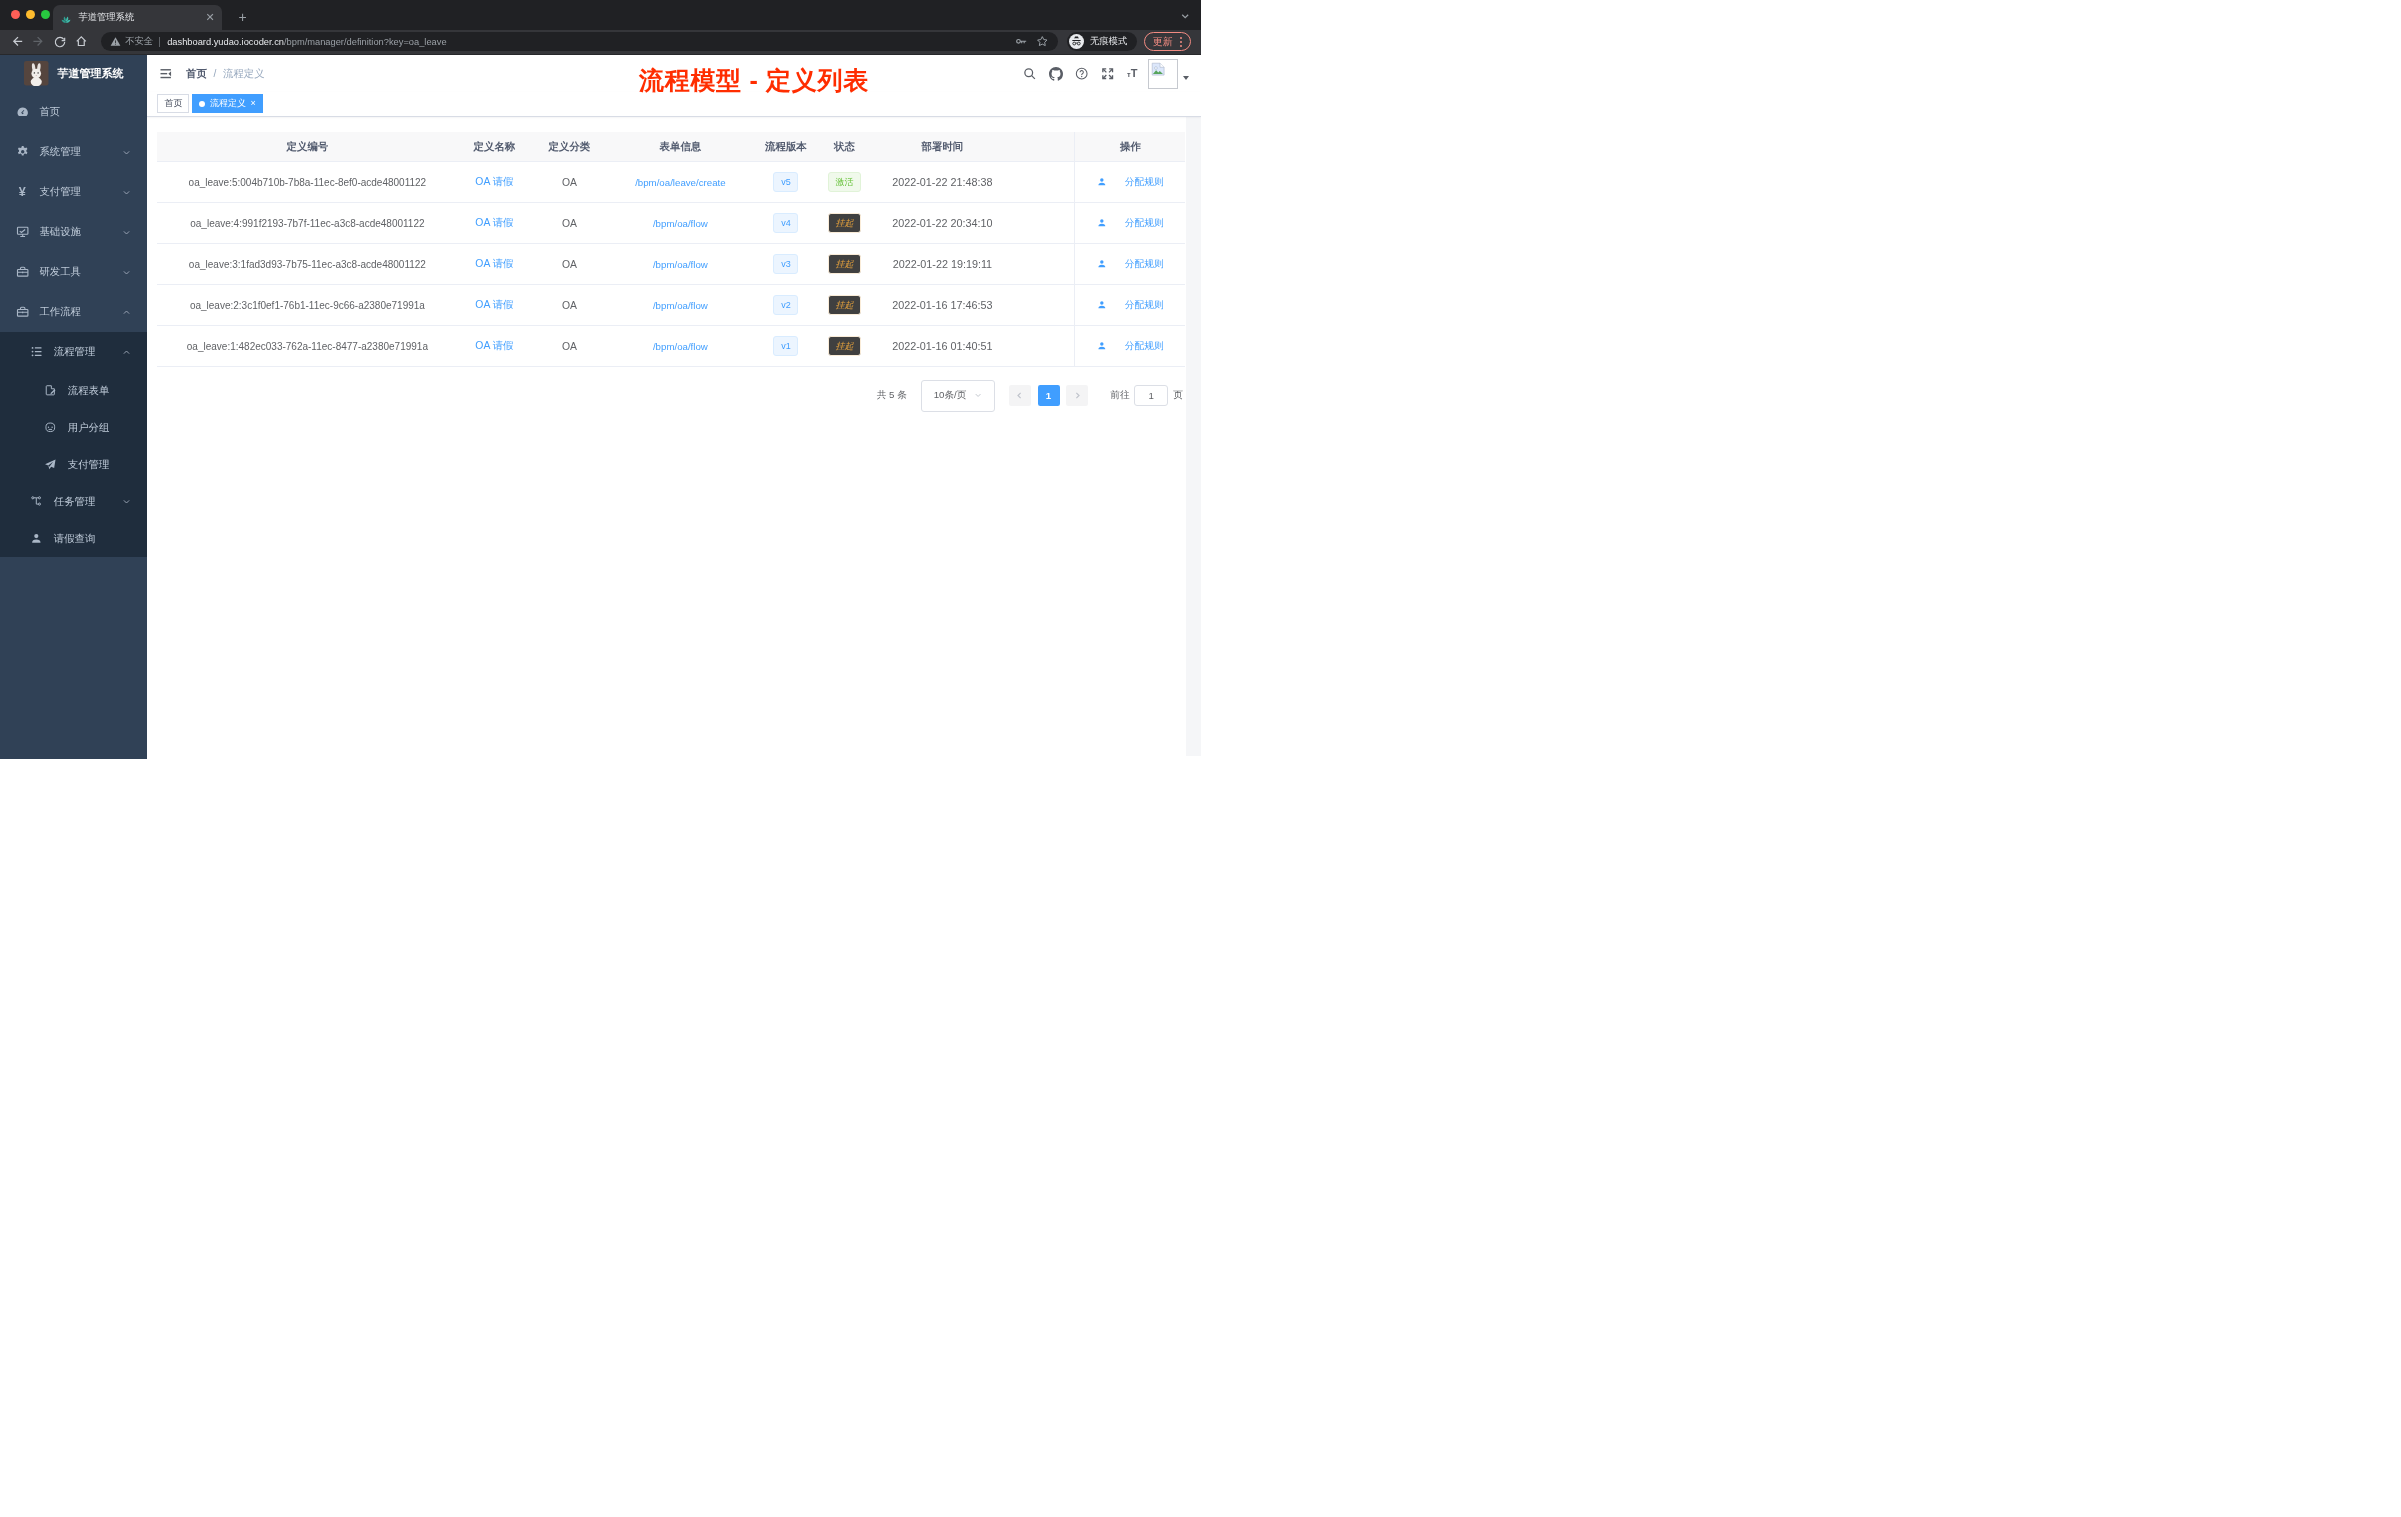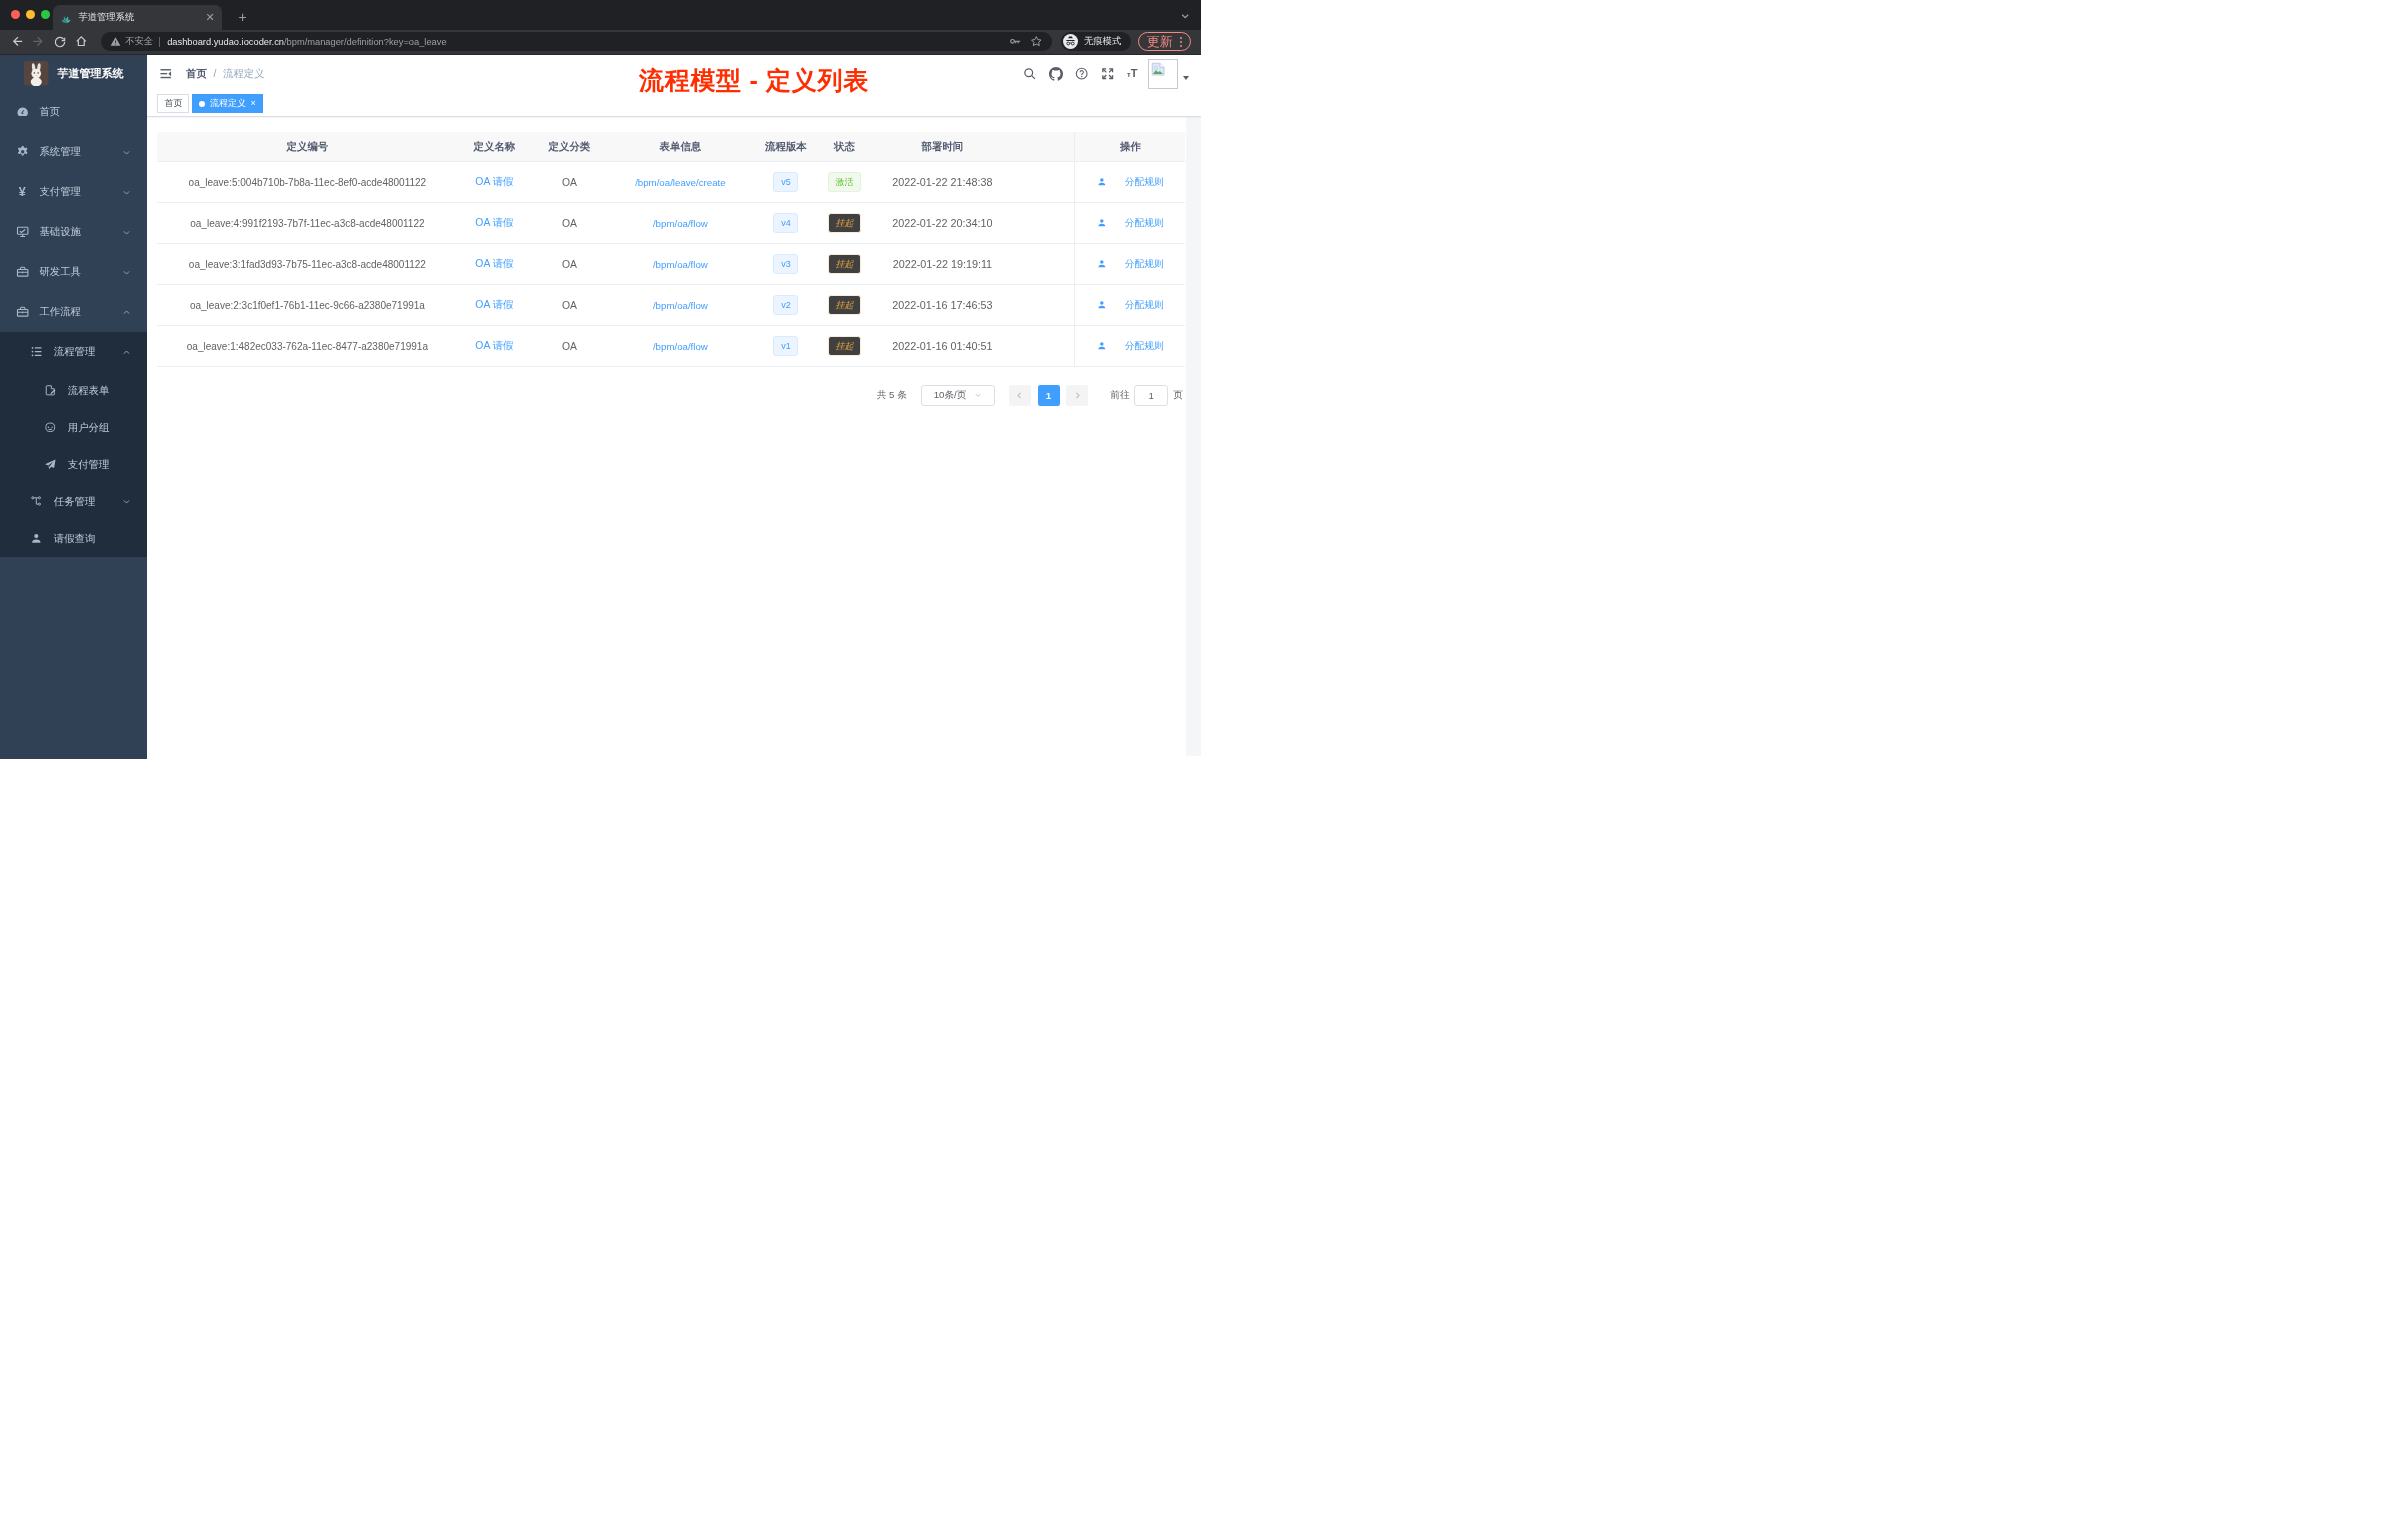--- a/index.html
+++ b/index.html
@@ -28,21 +28,21 @@
              display:flex; align-items:center; padding:0 9px; font-size:9.3px; color:#9aa0a6; }
   .omni-divider { width:0.7px; height:10.4px; background:#5f6368; margin:0 7.4px 0 6px; }
   .omni-domain { color:#e8eaed; }
   .omni-path { color:#9aa0a6; }
   .omni-spacer { flex:1; }
   .omni-ic { color:#9aa0a6; margin-left:9px; }
   .incog-pill { height:18.6px; background:#202124; border-radius:9.7px; display:flex; align-items:center;
                 padding:0 9.7px 0 2.2px; margin-right:7.4px; }
   .incog-label { color:#e8eaed; font-size:9.3px; margin-left:6px; }
   .update-pill { height:18.6px; border:0.7px solid #f28b82; border-radius:9.7px; display:flex; align-items:center;
-                 padding:0 7.4px; color:#f28b82; font-size:13px; margin-right:3px; }
+                 padding:0 7.4px; color:#f28b82; font-size:10px; margin-right:3px; }
   .dots3 { display:flex; flex-direction:column; gap:1.9px; margin-left:7.4px; }
   .dots3 i { width:2.2px; height:2.2px; border-radius:50%; background:#f28b82; }
 
   
   .sidebar { position:absolute; left:0; top:55px; width:147px; bottom:0; background:#304156; color:#bfcbd9; }
   .logo-row { height:37px; display:flex; align-items:center; padding-left:24px; }
   .logo-title { color:#fff; font-weight:bold; font-size:11px; margin-left:9px; white-space:nowrap; }
   .mi { display:flex; align-items:center; padding-left:15.6px; position:relative; font-size:10.4px; cursor:pointer; }
   .mi .micon { width:13.4px; margin-right:10.4px; color:#a9b6c6; flex:none; }
   .mi .chev { position:absolute; right:16.3px; color:#9aa5b5; }
@@ -96,21 +96,21 @@
   .badge { display:inline-block; font-size:9px; line-height:18px; padding:0 6.7px; border-radius:3px; white-space:nowrap; }
   .badge.version { background:#ecf5ff; border:0.7px solid #d9ecff; color:#409eff; }
   .badge.success { background:#f0f9eb; border:0.7px solid #e1f3d8; color:#67c23a; }
   .badge.warning { background:#404040; border:0.7px solid #faecd8; color:#e6a23c;font-style:italic; }
   .cell-time { font-size:10.8px; }
   .action-link { color:#409eff; font-size:9.7px; display:inline-flex; align-items:center; gap:18px; cursor:pointer; }
 
   .pagination { position:absolute; top:268px; right:18px; height:21px; display:flex; align-items:center;
                 font-size:9.7px; color:#606266; }
   .pg-total { margin-right:14px; }
-  .pg-select { width:74px; height:21px; border:0.7px solid #dcdfe6; border-radius:3px; display:flex;
+  .pg-select { width:74px; height:32px; border:0.7px solid #dcdfe6; border-radius:3px; display:flex;
                align-items:center; justify-content:center; gap:7.4px; color:#606266; margin-right:14px; cursor:pointer; }
   .pg-btn { width:22px; height:21px; background:#f4f4f5; border-radius:2.2px; display:flex; align-items:center;
             justify-content:center; color:#c0c4cc; cursor:pointer; }
   .pg-page { width:22px; height:21px; background:#409eff; border-radius:2.2px; color:#fff; display:flex;
              align-items:center; justify-content:center; margin:0 6.7px; font-weight:bold; cursor:pointer; }
   .pg-goto { margin-left:22px; margin-right:4.5px; }
   .pg-input { width:34px; height:21px; border:0.7px solid #dcdfe6; border-radius:3px; text-align:center;
               font-size:9.7px; color:#606266; margin-right:5.2px; font-family:inherit; }
 </style>
 </head>

